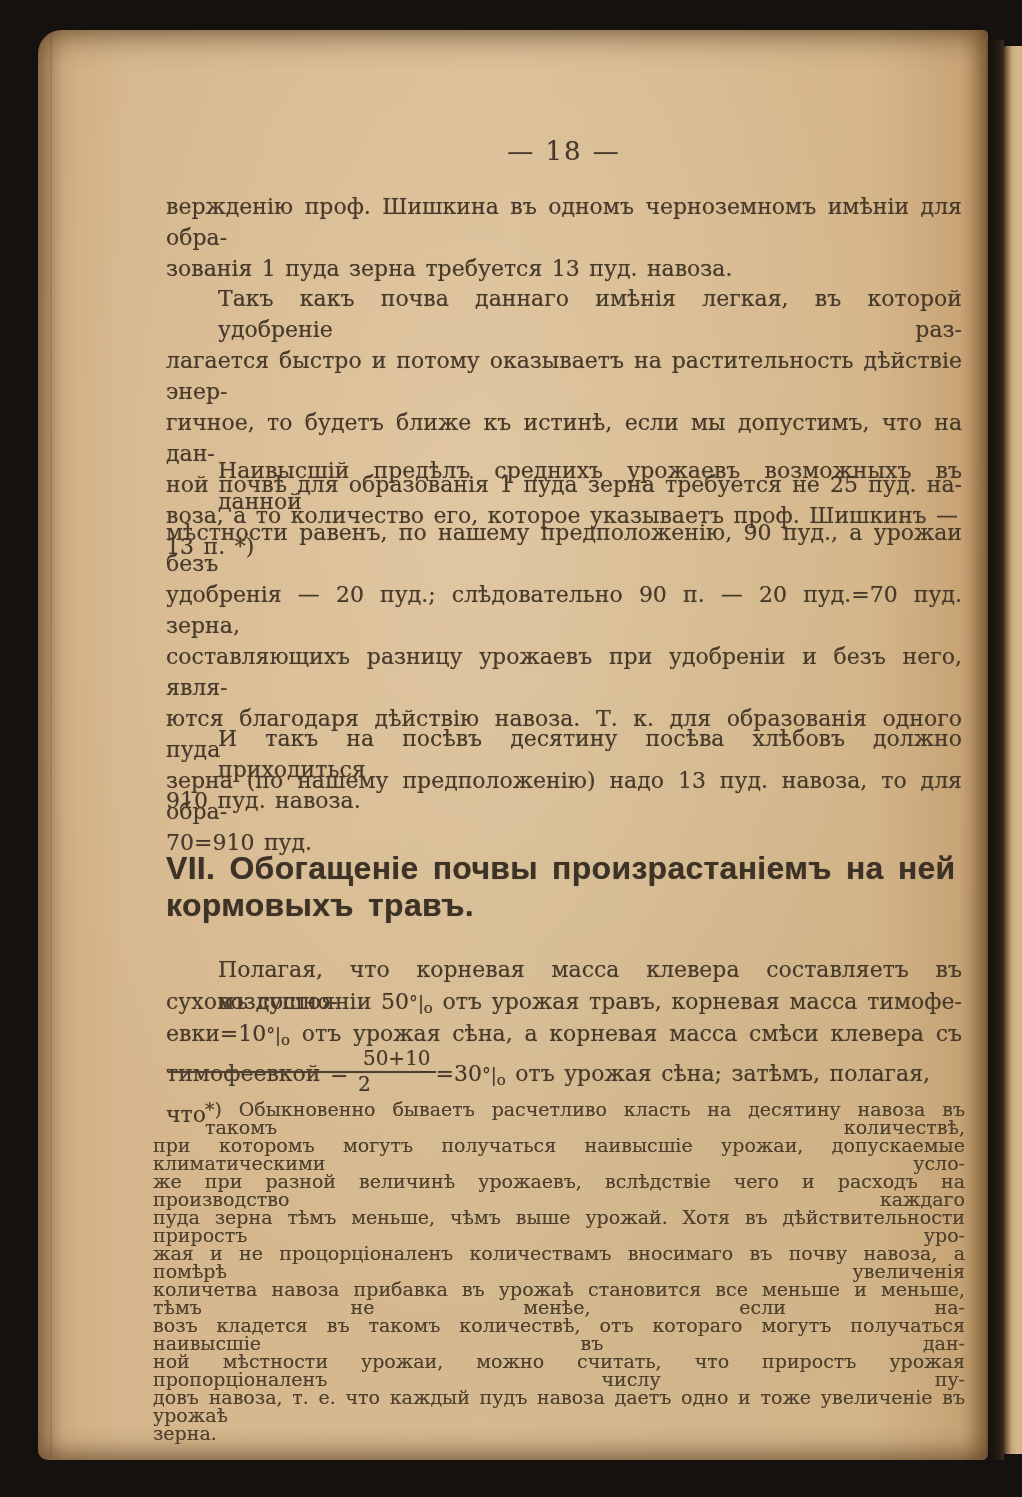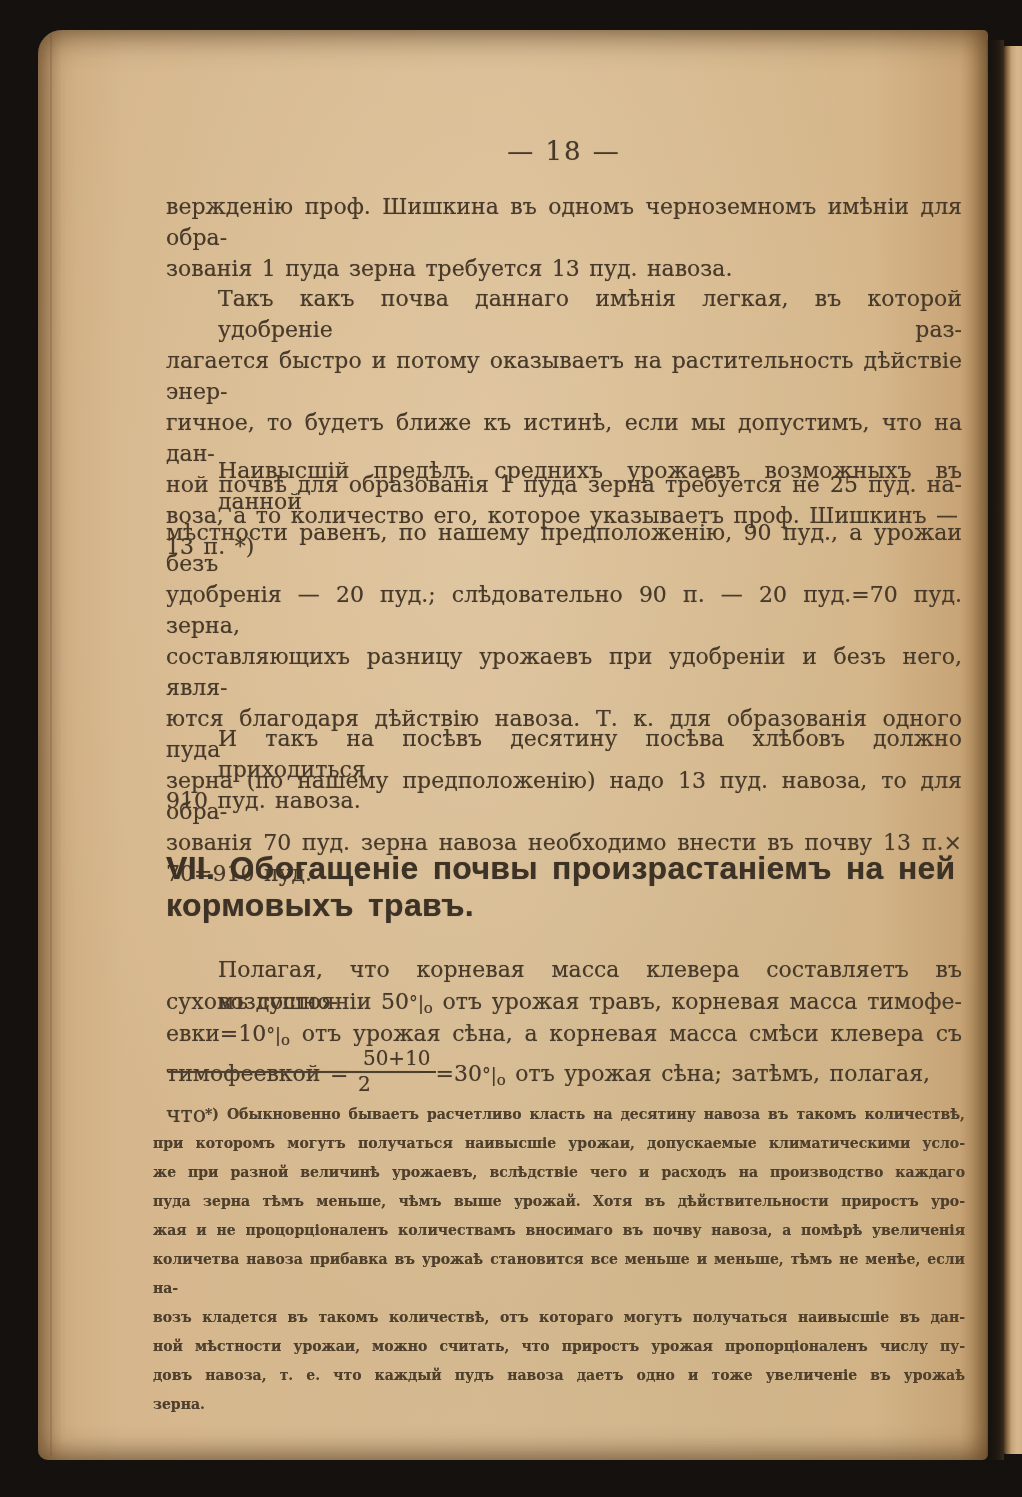--- a/index.html
+++ b/index.html
@@ -60,23 +60,22 @@
   .frac .den{display:block;}
   .pct{font-size:0.8em;letter-spacing:0;}
   .pct sub{font-size:0.85em;vertical-align:-0.3em;}
   .nb{white-space:nowrap;}
   .fnrule{
     position:absolute;left:130px;top:1041px;width:252px;height:2px;
     background:#4e4130;box-shadow:0 0 1px rgba(70,56,40,0.6);
   }
   .footnote{
     left:115px;width:812px;top:1070px;
-    font-size:14px;line-height:29px;word-spacing:2px;color:#4e402d;
+    font-size:19px;line-height:18px;word-spacing:2px;color:#4e402d;
     text-shadow:0 0 0.6px rgba(78,64,45,0.5);
-    font-weight:bold;
   }
   .p1{top:161px;} .p2{top:253px;} .p3{top:425px;} .p4{top:693px;} .p5{top:924px;}
 </style>
 </head>
 <body>
 
 <div class="page">
 
   <div class="textblock body-col pageno">— 18 —</div>
 
@@ -93,21 +92,20 @@
     <div class="ln last">воза, а то количество его, которое указываетъ проф. Шишкинъ — 13 п. *)</div>
   </div>
 
   <div class="textblock body-col para p3">
     <div class="ln first">Наивысшій предѣлъ среднихъ урожаевъ возможныхъ въ данной</div>
     <div class="ln">мѣстности равенъ, по нашему предположенію, 90 пуд., а урожаи безъ</div>
     <div class="ln">удобренія — 20 пуд.; слѣдовательно 90 п. — 20 пуд.=70 пуд. зерна,</div>
     <div class="ln">составляющихъ разницу урожаевъ при удобреніи и безъ него, явля-</div>
     <div class="ln">ются благодаря дѣйствію навоза. Т. к. для образованія одного пуда</div>
     <div class="ln">зерна (по нашему предположенію) надо 13 пуд. навоза, то для обра-</div>
-    <div class="ln">зованія 70 пуд. зерна навоза необходимо внести въ почву 13 п.×</div>
     <div class="ln last">70=910 пуд.</div>
   </div>
 
   <div class="textblock body-col para p4">
     <div class="ln first">И такъ на посѣвъ десятину посѣва хлѣбовъ должно приходиться</div>
     <div class="ln last">910 пуд. навоза.</div>
   </div>
 
   <div class="textblock body-col heading">VII. Обогащеніе почвы произрастаніемъ  на  ней кормовыхъ травъ.</div>
 

